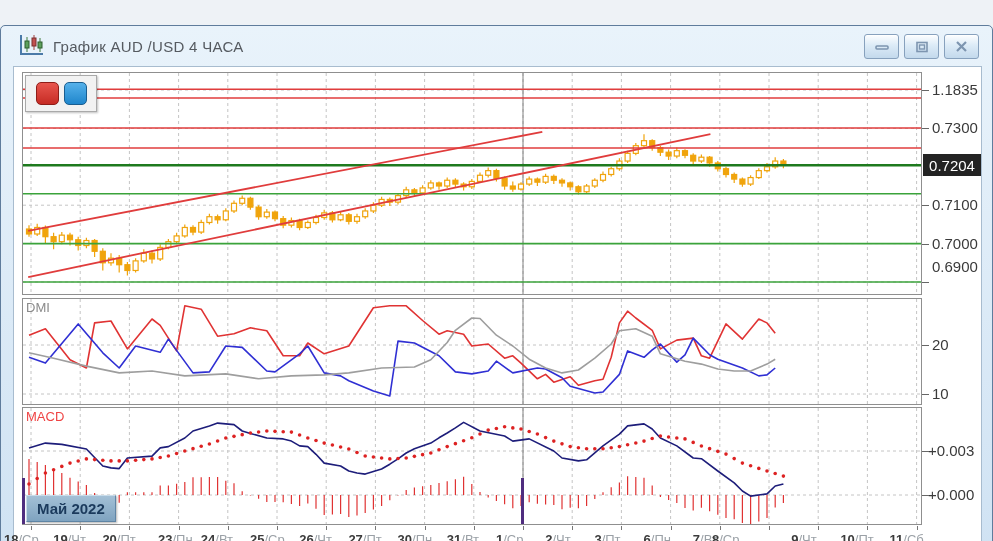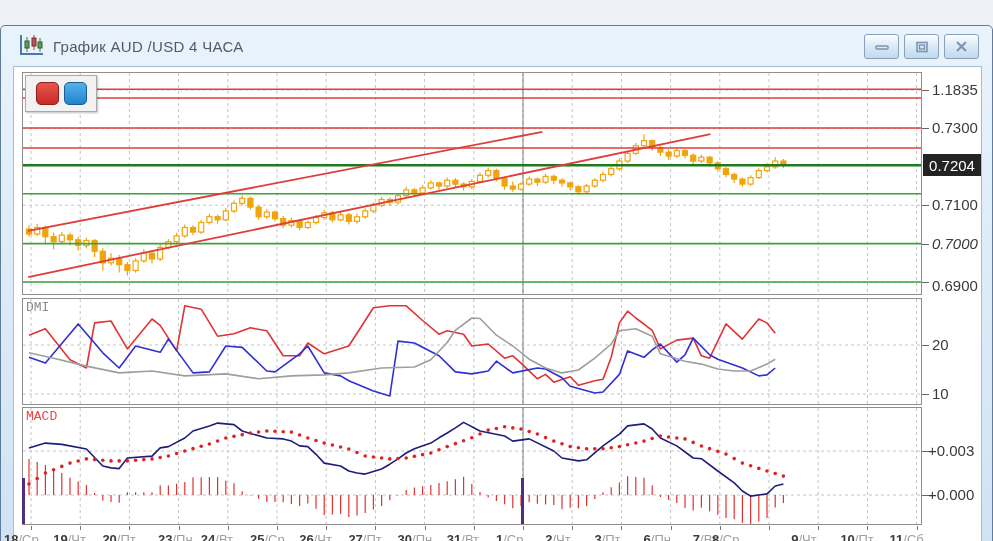--- a/index.html
+++ b/index.html
@@ -5,21 +5,21 @@
   html,body{margin:0;padding:0;background:#eef2f6;font-family:"Liberation Sans",sans-serif;}
   .window{position:relative;width:993px;height:541px;border:1px solid #5f7c9c;border-radius:5px;
     background:linear-gradient(#e9f3fb,#cfe2f3);box-sizing:border-box;overflow:hidden;margin-top:25px;}
   .titlebar{position:absolute;left:0;top:0;width:100%;height:40px;display:flex;align-items:center;padding-left:16px;box-sizing:border-box;}
   .title-icon{width:28px;height:26px;margin-right:8px;}
   .title-text{font-size:15px;color:#555a60;letter-spacing:.3px;}
   .winbtns{position:absolute;right:13px;top:8px;display:flex;gap:5px;}
   .winbtn{width:33px;height:23px;border:1px solid #87a1bd;border-radius:3px;display:flex;align-items:center;justify-content:center;
     background:linear-gradient(#fdfeff,#dcebf7 45%,#c3d9ec);box-shadow:inset 0 1px 0 #fff;cursor:pointer;}
   .client{position:absolute;left:12px;top:40px;width:969px;height:488px;background:#ffffff;border:1px solid #a8bccf;box-sizing:border-box;}
-  .panel{position:absolute;box-sizing:border-box;background:#fff;border:1px solid #8f8f8f;font-family:Liberation Mono, monospace;}
+  .panel{position:absolute;box-sizing:border-box;background:#fff;border:1px solid #8f8f8f;}
   .panel svg{display:block;}
   #panel-main{left:21px;top:46px;width:900px;height:223px;}
   #panel-dmi{left:21px;top:272px;width:900px;height:107px;}
   #panel-macd{left:21px;top:381px;width:900px;height:118px;}
   .panel-label{position:absolute;left:3px;top:1px;font-size:13px;pointer-events:none;}
   #panel-dmi .panel-label{color:#8a8a8a;}
   #panel-macd .panel-label{color:#ef4444;}
   .legend-box{position:absolute;left:24px;top:49px;width:70px;height:35px;background:#f2f2f2;border:1px solid #a9a9a9;
     box-shadow:1px 1px 2px rgba(0,0,0,.25);display:flex;align-items:center;justify-content:center;gap:5px;}
   .legend-sq{width:21px;height:21px;border-radius:5px;cursor:pointer;}
@@ -733,33 +733,34 @@
     <span class="panel-label">MACD</span>
   </div>
 
   <div class="legend-box">
     <div class="legend-sq red"></div>
     <div class="legend-sq blue"></div>
   </div>
 
   <div class="cur-price">0.7204</div>
 
+  <div class="month-box" style="left:25px;">Май 2022</div>
   <div class="purple-line" style="left:21px;"></div>
   <div class="purple-line" style="left:520px;"></div>
 
   <div id="axes">
       <span class="price-label" style="left: 931px; top: 55px;">1.1835</span>
       <div class="tickmark" style="left: 921px; top: 64px;"></div>
       <span class="price-label" style="left: 931px; top: 93.4px;">0.7300</span>
       <div class="tickmark" style="left: 921px; top: 102.4px;"></div>
       <span class="price-label" style="left: 931px; top: 170.2px;">0.7100</span>
       <div class="tickmark" style="left: 921px; top: 179.2px;"></div>
-      <span class="price-label" style="left: 931px; top: 208.6px; font-style: italic;">0.7000</span>
+      <span class="price-label" style="left: 931px; top: 208.6px;">0.7000</span>
       <div class="tickmark" style="left: 921px; top: 217.6px;"></div>
-      <span class="price-label" style="left: 931px; top: 251px;">0.6900</span>
+      <span class="price-label" style="left: 931px; top: 232px;">0.6900</span>
       <div class="tickmark" style="left: 921px; top: 256px;"></div>
       <span class="price-label" style="left: 931px; top: 310px;">20</span>
       <div class="tickmark" style="left: 921px; top: 319px;"></div>
       <span class="price-label" style="left: 931px; top: 359px;">10</span>
       <div class="tickmark" style="left: 921px; top: 368px;"></div>
       <span class="price-label" style="left: 927px; top: 416px;">+0.003</span>
       <div class="tickmark" style="left: 921px; top: 425px;"></div>
       <span class="price-label" style="left: 927px; top: 460px;">+0.000</span>
       <div class="tickmark" style="left: 921px; top: 469px;"></div>
       <div class="date-tick" style="left: 30px;"></div>

